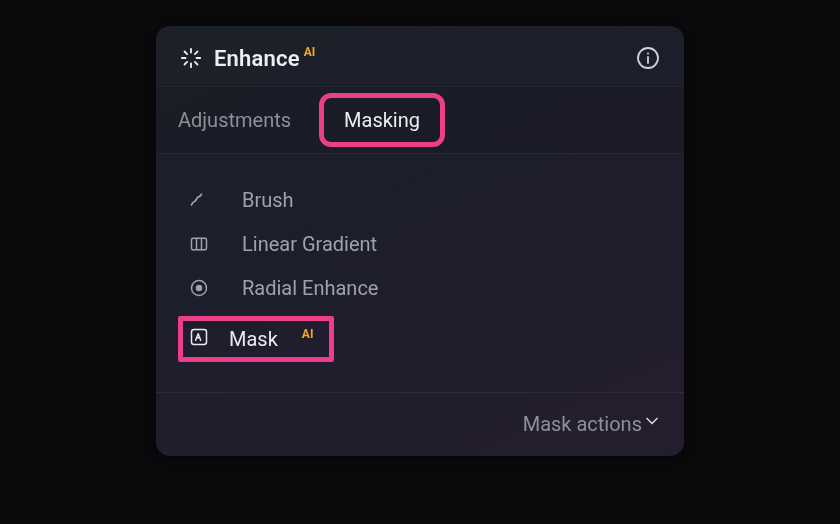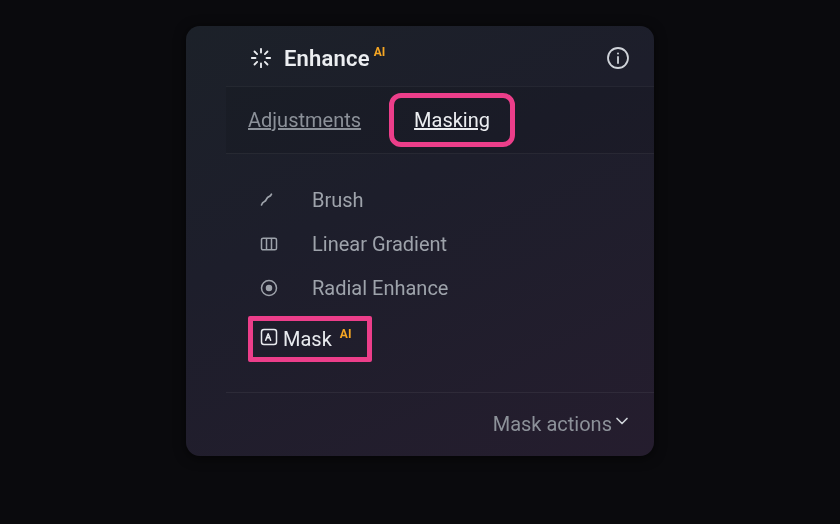--- a/index.html
+++ b/index.html
@@ -6,26 +6,25 @@
   html, body { width: 840px; height: 524px; }
   body {
     background: #0a0a0d;
     font-family: -apple-system, BlinkMacSystemFont, "Segoe UI", Roboto, Helvetica, Arial, sans-serif;
     display: flex;
     align-items: flex-start;
     justify-content: center;
     padding-top: 26px;
   }
   .panel {
-    width: 468px;
+    width: 528px;
     border-radius: 14px;
     background: linear-gradient(155deg, #1c2129 0%, #1d1e2b 40%, #251d2e 100%);
     box-shadow: 0 2px 12px rgba(0,0,0,0.6);
     overflow: hidden;
-    padding-left: 40px;
   }
   .panel-header {
     display: flex;
     align-items: center;
     padding: 18px 22px 14px 22px;
   }
   .panel-header .sparkle { display:flex; align-items:center; justify-content:center; width:26px; height:26px; }
   .panel-title {
     color: #eceef1;
     font-size: 22px;
@@ -55,21 +54,20 @@
     border-top: 1px solid rgba(255,255,255,0.05);
     border-bottom: 1px solid rgba(255,255,255,0.06);
     background: rgba(0,0,0,0.08);
   }
   .tab {
     color:#8c9199;
     font-size: 20px;
     padding: 16px 18px 16px 0;
     margin-right: 10px;
     cursor:pointer;
-    text-decoration:underline;
   }
   .tab.active { color:#eceef1; }
   .tab-hl {
     border: 5px solid #ec3e8a;
     border-radius: 12px;
     padding: 10px 20px;
     margin: 6px 0;
   }
   .tools {
     padding: 24px 10px 30px 22px;
@@ -86,21 +84,21 @@
     border-radius:4px;
   }
   .tool .icon { width:22px; height:22px; display:flex; align-items:center; justify-content:center; color:#9ea3ab; }
   .tool-hl {
     display:inline-flex;
     border:5px solid #ec3e8a;
     border-radius:2px;
     padding: 6px 16px 6px 6px;
     margin-top:6px;
     align-items:center;
-    gap:4px;
+    gap:20px;
     color:#e8eaee;
   }
   .tool-hl .label { font-size:20px; }
   .actions-row {
     display:flex;
     align-items:center;
     justify-content:flex-end;
     padding: 18px 22px 20px 22px;
     color:#8c9199;
     font-size:20px;

